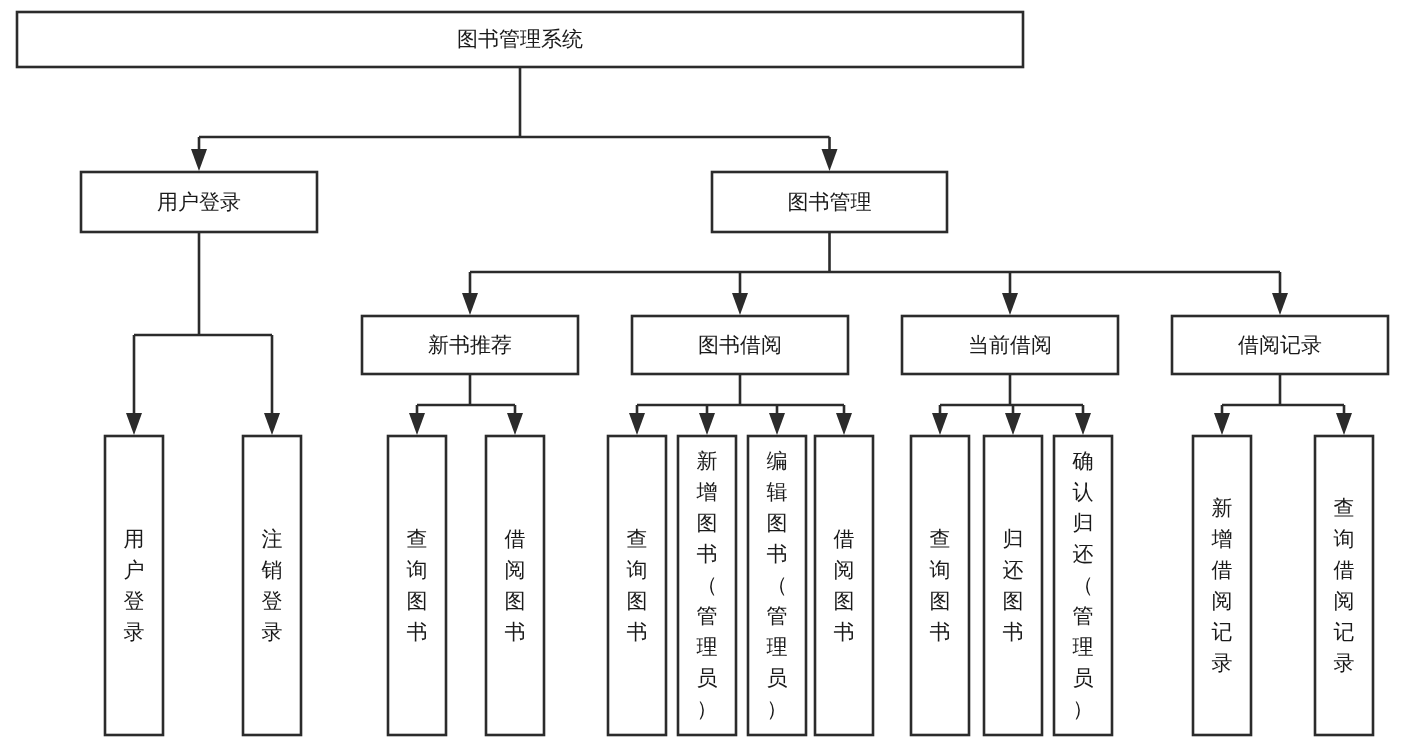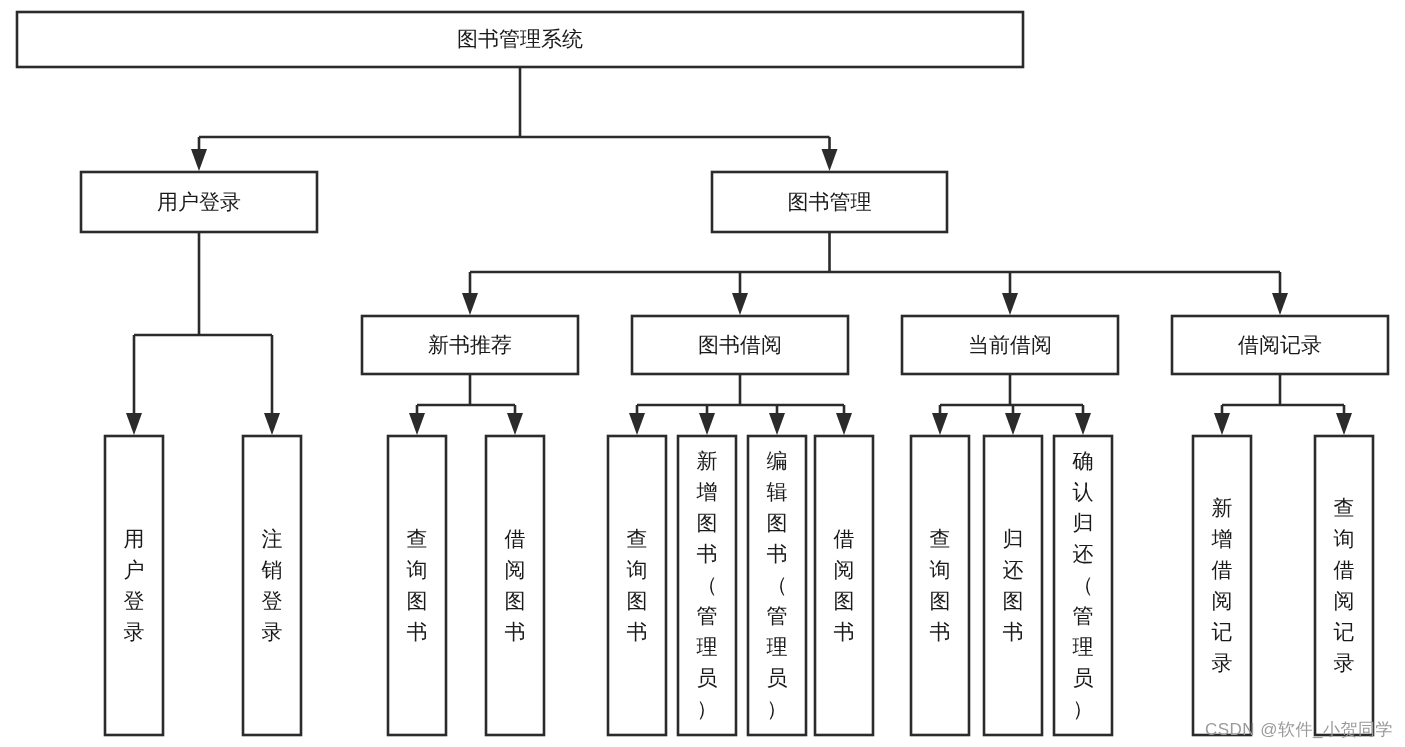--- a/index.html
+++ b/index.html
@@ -215,14 +215,13 @@
         <g>
           <rect x="1193" y="436" width="58" height="299" class="node-box"></rect>
           <text x="1222" y="514.82" class="node-label-vertical"><tspan x="1222" dy="0">新</tspan><tspan x="1222" dy="31">增</tspan><tspan x="1222" dy="31">借</tspan><tspan x="1222" dy="31">阅</tspan><tspan x="1222" dy="31">记</tspan><tspan x="1222" dy="31">录</tspan></text>
         </g>
         <g>
           <rect x="1315" y="436" width="58" height="299" class="node-box"></rect>
           <text x="1344" y="514.82" class="node-label-vertical"><tspan x="1344" dy="0">查</tspan><tspan x="1344" dy="31">询</tspan><tspan x="1344" dy="31">借</tspan><tspan x="1344" dy="31">阅</tspan><tspan x="1344" dy="31">记</tspan><tspan x="1344" dy="31">录</tspan></text>
         </g>
       </g>
   </svg>
-  <div class="watermark">CSDN @软件_小贺同学</div>
 </div>
 
 </body></html>

